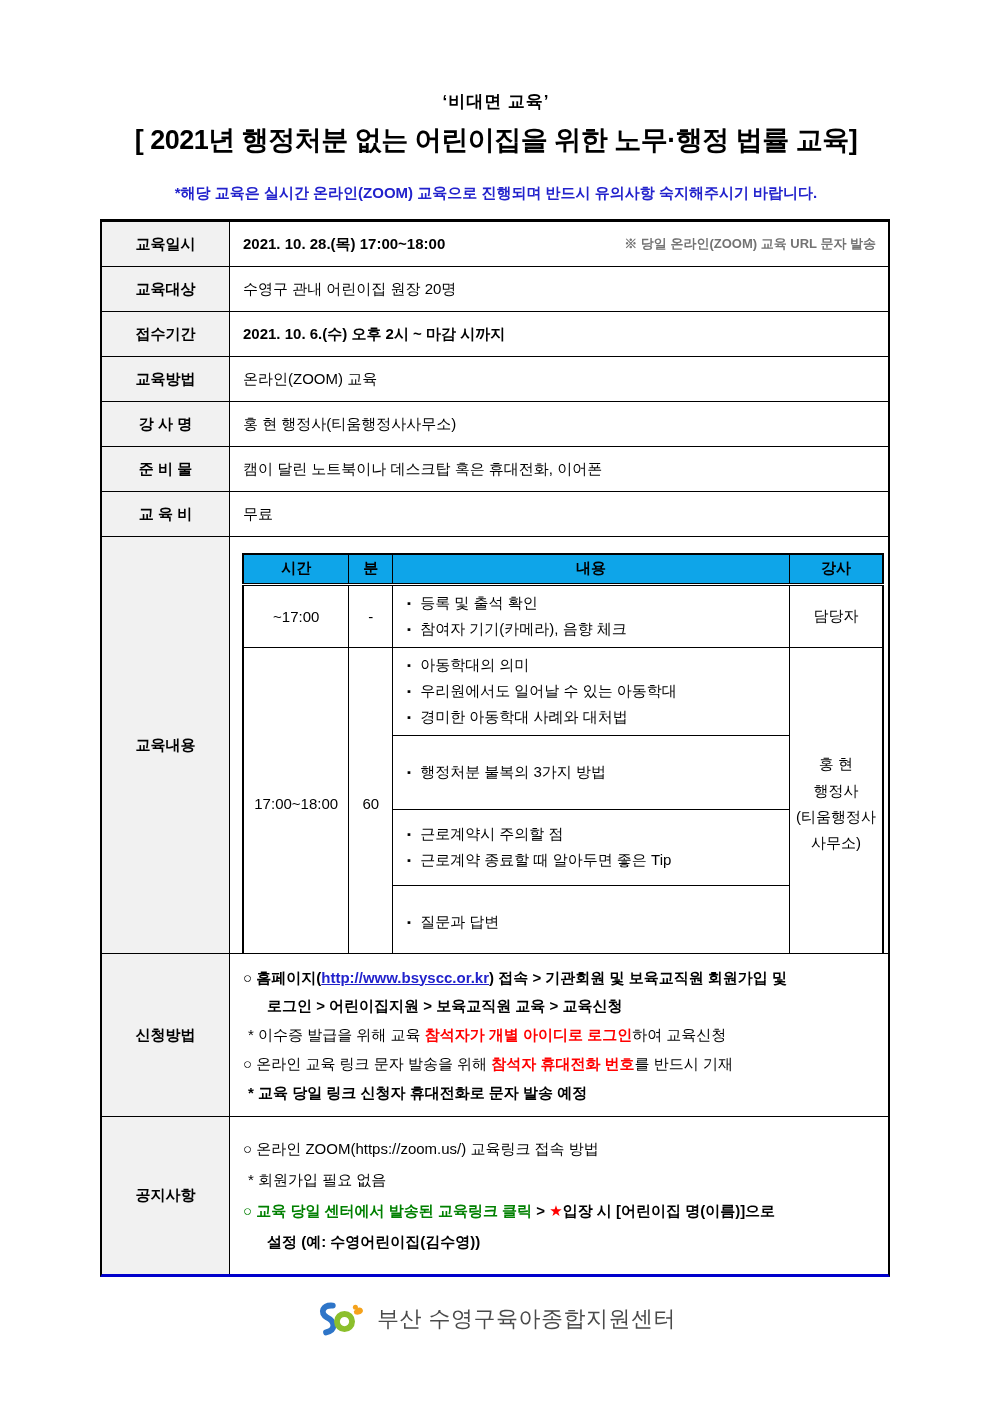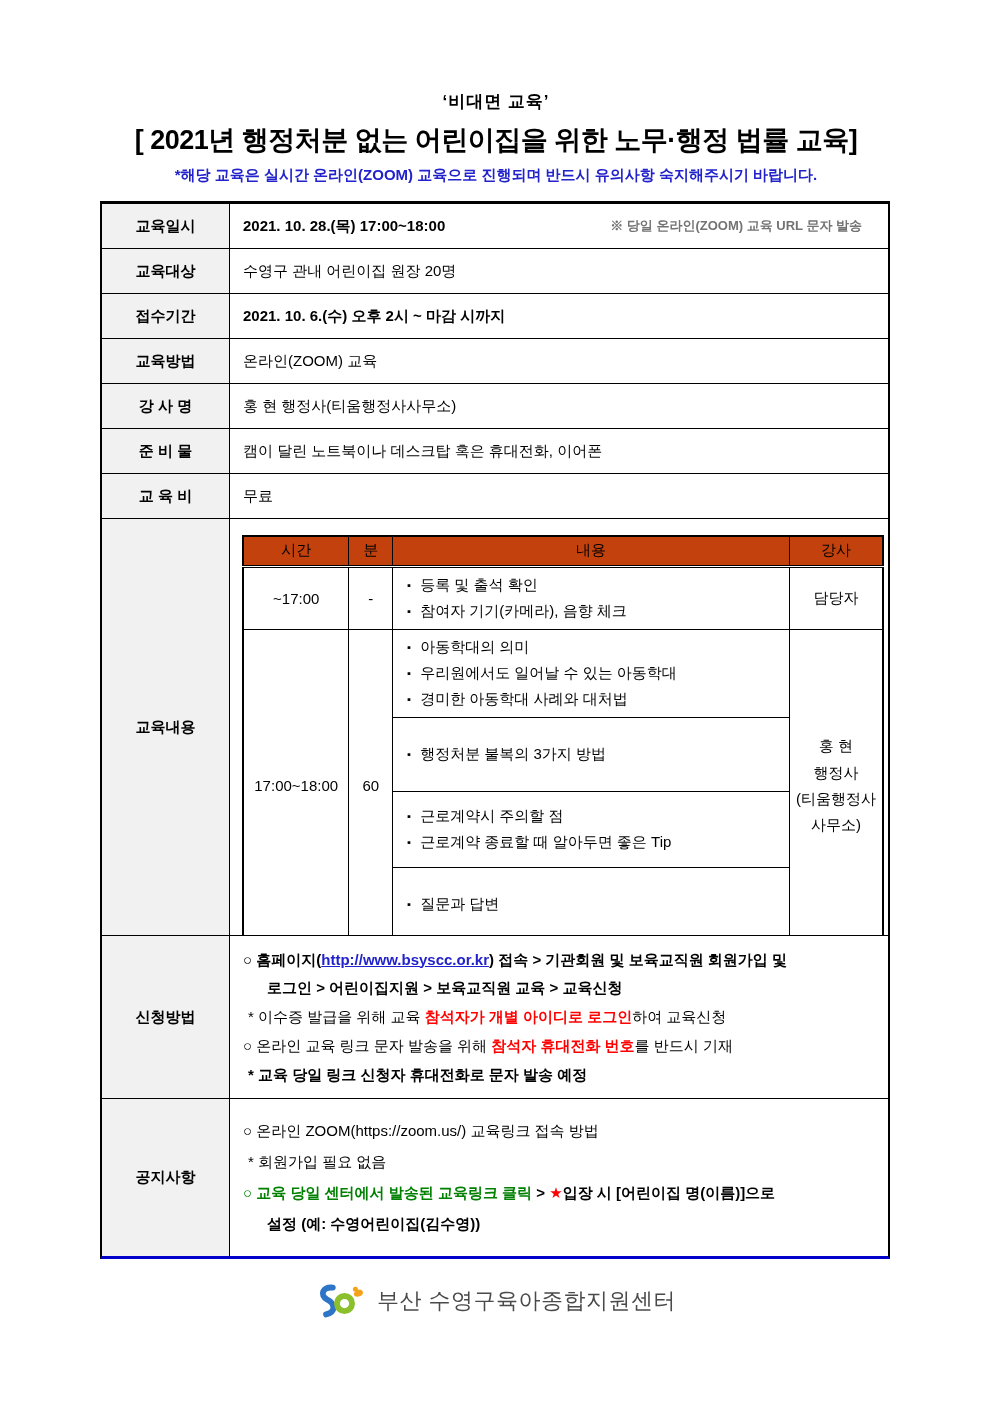--- a/index.html
+++ b/index.html
@@ -10,53 +10,53 @@
     margin: 0 auto;
     background: #fff;
     font-family: "Liberation Sans", sans-serif;
     color: #000;
     overflow: hidden;
   }
   
   .hdr { padding-top: 90px; text-align: center; }
   .kicker { font-size: 17px; font-weight: bold; letter-spacing: 1px; }
   .title  { font-size: 27px; font-weight: bold; margin-top: 9px; letter-spacing: -0.5px; }
-  .subtitle { font-size: 15px; font-weight: bold; color: #2222cc; margin-top: 8px; }
+  .subtitle { font-size: 15px; font-weight: bold; color: #2222cc; margin-top: 26px; }
   
   .tbl {
     margin: 16px 0 0 100px;
     width: 790px;
     border: 2px solid #000;
     border-top-width: 3px;
     border-bottom: 3px solid #0000cc;
   }
   .row { display: flex; border-bottom: 1px solid #000; }
   .row:last-child { border-bottom: none; }
   .lbl {
     width: 128px; flex: 0 0 128px;
     background: #f1f1f1;
     border-right: 1px solid #000;
     display: flex; align-items: center; justify-content: center;
     font-size: 15px; font-weight: bold;
   }
   .val {
     flex: 1; display: flex; align-items: center;
-    padding: 0 26px 0 13px; font-size: 15px;
+    padding: 0 12px 0 13px; font-size: 15px;
     overflow: hidden;
   }
   .irow { height: 45px; }
   .bold { font-weight: bold; }
   .note-green { margin-left: auto; font-size: 13px; font-weight: bold; color: #737373; white-space: nowrap; }
   
   .row-schedule { height: 417px; }
   .val-schedule { display: block; padding: 16px 5px 0 12px; }
   table.inner { border-collapse: collapse; border: 2px solid #000; width: 642px; font-size: 15px; }
   table.inner th, table.inner td { border: 1px solid #000; }
   table.inner th {
-    height: 30px; font-weight: normal; text-align: center; background: #c2410c;
+    height: 30px; font-weight: bold; text-align: center; background: #0ea5e9;
     border-bottom: 3px double #000;
   }
   .col-time { width: 106px; } .col-min { width: 44px; }
   .col-cont { width: 398px; } .col-lect { width: 94px; }
   td.c { text-align: center; }
   td.cont { padding: 8px 6px 8px 14px; }
   .h-r1 { height: 52px; }
   .h-b1 { height: 80px; } .h-b2 { height: 74px; }
   .h-b3 { height: 76px; } .h-b4 { height: 76px; }
   .blts { display: flex; flex-direction: column; justify-content: center; gap: 7px; height: 100%; }

